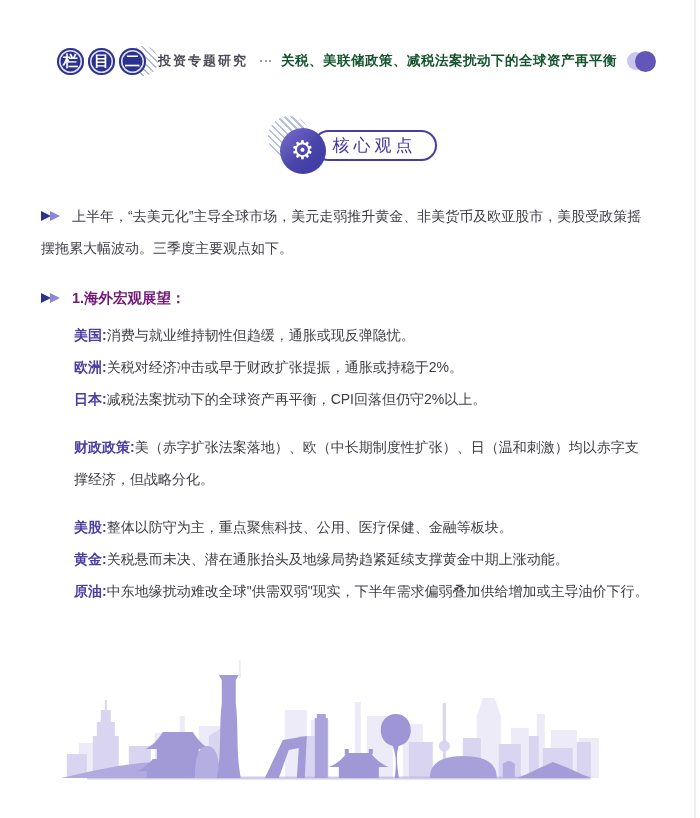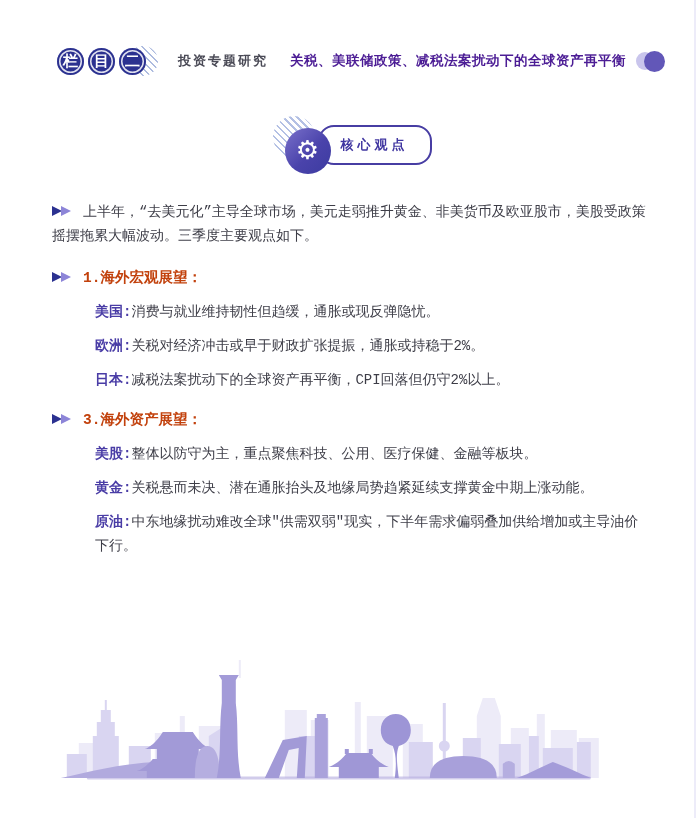--- a/index.html
+++ b/index.html
@@ -32,31 +32,31 @@
     display: flex; align-items: center; justify-content: center;
     margin-right: 4px; position: relative; z-index: 2;
     box-shadow: inset 0 0 0 2px #2b3190, inset 0 0 0 3.5px rgba(255,255,255,.85);
   }
   .hatch-crescent {
     width: 30px; height: 30px; border-radius: 50%;
     margin-left: -22px; position: relative; z-index: 1;
     background: repeating-linear-gradient(45deg, #adbbdf 0 1.8px, transparent 1.8px 5px);
   }
   .series-label {
-    margin-left: 20px;
+    margin-left: 0;
     font-size: 13px; color: #4a4a56; letter-spacing: 2px; font-weight: bold;
     white-space: nowrap;
     font-family: Liberation Serif, serif;
   }
   .dotted-line {
     width: 88px; height: 0; margin: 0 10px 0 12px;
     border-top: 2px dotted #9b9bb0;
   }
   .header-title {
-    font-size: 13.5px; font-weight: bold; color: #4c1d95;
+    font-size: 13.5px; font-weight: bold; color: #14532d;
     letter-spacing: .5px; white-space: nowrap;
   }
   .dot-pair { display: flex; align-items: center; margin-left: 10px; }
   .dot-light { width: 18px; height: 18px; border-radius: 50%; background: #c9c5ec; }
   .dot-dark  { width: 21px; height: 21px; border-radius: 50%; background: #6257b8; margin-left: -10px; }
 
   
   .core-badge {
     position: absolute; top: 116px; left: 0; right: 0;
     display: flex; align-items: center; justify-content: center;
@@ -74,46 +74,46 @@
     width: 46px; height: 46px; border-radius: 50%;
     background: linear-gradient(135deg, #7a71cb 0%, #4a43ab 55%, #3c3ba0 100%);
     display: flex; align-items: center; justify-content: center;
   }
   .gear-glyph {
     color: #ffffff; font-size: 26px; line-height: 1;
     font-family: "DejaVu Sans", sans-serif;
     transform: translateY(-1px);
   }
   .core-pill {
-    height: 40px; min-width: 114px; padding: 0 18px;
+    height: 31px; min-width: 114px; padding: 0 18px;
     margin-left: -13px; z-index: 1;
     border: 2px solid #473da3; border-radius: 16px;
     display: flex; align-items: center; justify-content: center;
-    color: #3f35a0; font-size: 13px; font-weight: bold; letter-spacing: 4px;
+    color: #3f35a0; font-size: 17px; font-weight: normal; letter-spacing: 4px;
     background: #ffffff;
   }
 
   
   .content {
-    position: absolute; top: 200px; left: 52px; right: 50px;
-    font-size: 14px; line-height: 24px; color: #3d3d47; font-family: Liberation Mono, monospace;
+    position: absolute; top: 200px; left: 41px; right: 50px;
+    font-size: 14px; line-height: 32px; color: #3d3d47;
   }
   .arrows { display: inline-block; white-space: nowrap; margin-right: 12px; }
   .tri { display: inline-block; width: 0; height: 0;
     border-top: 5.5px solid transparent; border-bottom: 5.5px solid transparent; }
   .tri-1 { border-left: 10px solid #2b3190; }
   .tri-2 { border-left: 10px solid #8d85d8; margin-left: -1px; }
 
   .intro { margin-bottom: 18px; }
 
   .section { margin-bottom: 16px; }
   .section-header { margin-bottom: 5px; }
-  .section-title { color: #c2410c; font-weight: bold; font-size: 14.5px; }
+  .section-title { color: #701a75; font-weight: bold; font-size: 14.5px; }
   .items { margin-left: 33px; }
-  .item  { margin: 10px; }
+  .item  { margin: 0; }
   .lab   { color: #4a3da6; font-weight: bold; }
 
   
   .skyline {
     position: absolute; bottom: 30px; left: 50%;
     transform: translateX(-52%);
     width: 560px; height: 130px;
   }
 </style>
 </head>
@@ -159,27 +159,25 @@
       </div>
       <div class="items">
         <p class="item"><span class="lab">美国:</span><span>消费与就业维持韧性但趋缓，通胀或现反弹隐忧。</span></p>
         <p class="item"><span class="lab">欧洲:</span><span>关税对经济冲击或早于财政扩张提振，通胀或持稳于2%。</span></p>
         <p class="item"><span class="lab">日本:</span><span>减税法案扰动下的全球资产再平衡，CPI回落但仍守2%以上。</span></p>
       </div>
     </div>
 
     <div class="section">
       <div class="items">
+        <p class="item"><span class="lab">财政政策:</span><span>美（赤字扩张法案落地）、欧（中长期制度性扩张）、日（温和刺激）均以赤字支撑经济，但战略分化。</span></p>
       </div>
     </div>
 
     <div class="section">
-      <div class="section-header">
-        <span class="arrows"><i class="tri tri-1"></i><i class="tri tri-2"></i></span><span class="section-title">3.海外资产展望：</span>
-      </div>
       <div class="items">
         <p class="item"><span class="lab">美股:</span><span>整体以防守为主，重点聚焦科技、公用、医疗保健、金融等板块。</span></p>
         <p class="item"><span class="lab">黄金:</span><span>关税悬而未决、潜在通胀抬头及地缘局势趋紧延续支撑黄金中期上涨动能。</span></p>
         <p class="item"><span class="lab">原油:</span><span>中东地缘扰动难改全球"供需双弱"现实，下半年需求偏弱叠加供给增加或主导油价下行。</span></p>
       </div>
     </div>
   </main>
 
   <svg class="skyline" viewBox="0 0 560 130" aria-hidden="true">
 

